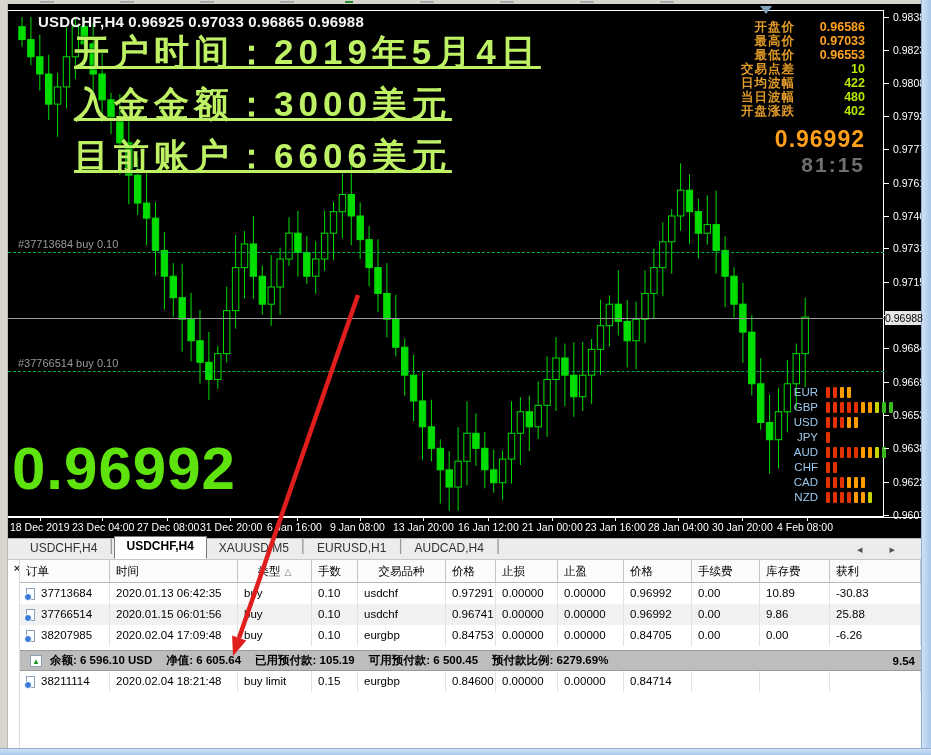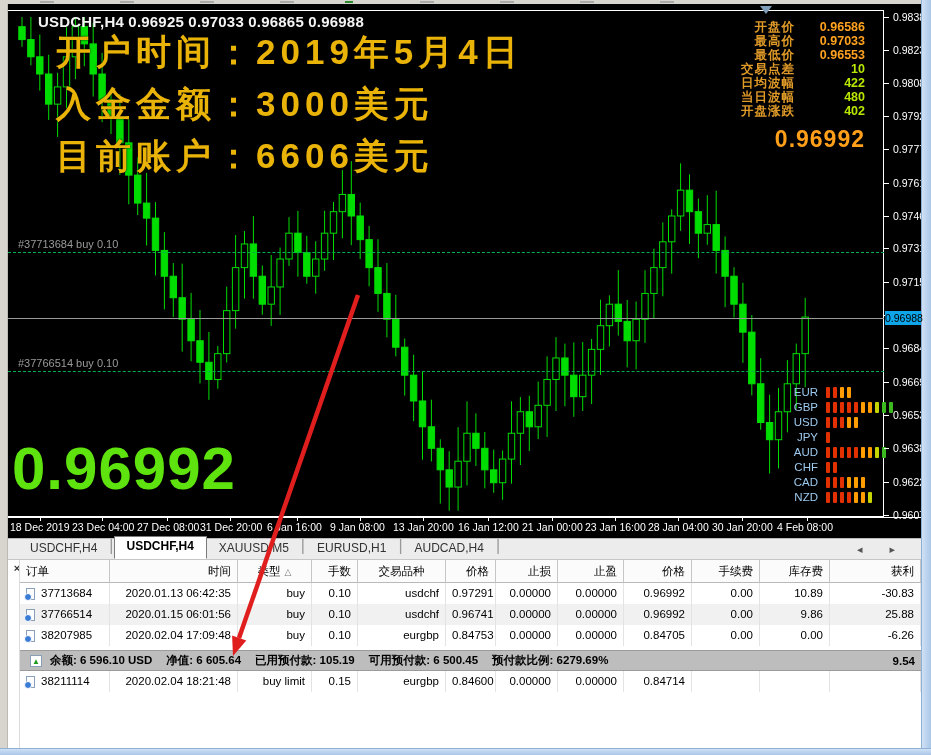--- a/index.html
+++ b/index.html
@@ -13,21 +13,21 @@
   .strip-bottom{position:absolute;left:0;bottom:0;width:931px;height:7px;background:linear-gradient(to bottom,#cfe1f5,#a9c6e8);border-top:1px solid #8fb0d6;}
   .mini-tick{position:absolute;top:1px;height:2px;background:#aaa;}
   
   #chart-panel{position:absolute;left:8px;top:4px;width:913px;height:534px;background:#000;}
   #candles{position:absolute;left:0;top:0;}
   .plot-frame{position:absolute;left:0;top:6px;width:876px;height:507px;
               border-top:1px solid #fff;border-right:1px solid #fff;border-bottom:1px solid #fff;pointer-events:none;}
   .xaxis-line{position:absolute;left:0;top:513px;width:913px;border-top:1px solid #fff;}
   .chart-title{position:absolute;left:30px;top:9px;color:#f4f4f4;font-size:15px;font-weight:bold;letter-spacing:.2px;}
   
-  .overlay{position:absolute;left:48px;top:22px;color:#eab308;font-weight:bold;font-size:35px;line-height:52px;letter-spacing:5px;white-space:nowrap;text-shadow:0 0 2px #000;}
+  .overlay{position:absolute;left:66px;top:22px;color:#bef264;font-weight:bold;font-size:35px;line-height:52px;letter-spacing:5px;white-space:nowrap;text-shadow:0 0 2px #000;text-decoration:underline;}
   
   .info{position:absolute;right:56px;top:16px;text-align:right;}
   .info-row{display:flex;justify-content:flex-end;font-size:12.5px;font-weight:bold;line-height:14px;}
   .info-row .lbl{color:#e09a28;margin-right:10px;letter-spacing:1px;}
   .info-row .val{min-width:60px;}
   .v-orange{color:#ffa21f;}
   .v-green{color:#b8e800;}
   .info-price{font-size:23px;font-weight:bold;color:#ff9f1a;margin-top:8px;letter-spacing:1px;}
   .info-timer{font-size:21px;font-weight:bold;color:#6f6f6f;letter-spacing:2px;}
   
@@ -38,40 +38,40 @@
   
   .big-price{position:absolute;left:4px;top:430px;font-size:60px;font-weight:bold;color:#5fe30e;letter-spacing:1px;}
   
   .legend{position:absolute;left:772px;top:379px;}
   .leg-row{display:flex;align-items:flex-end;height:15px;}
   .leg-code{width:38px;text-align:right;color:#9cc9ee;font-size:11.5px;margin-right:8px;}
   .leg-bar{width:4px;height:11px;margin-right:3px;border-radius:1px;}
   
   .p-tick{position:absolute;left:876px;width:5px;border-top:1px solid #fff;}
   .p-lab{position:absolute;left:885px;color:#fff;font-size:10.5px;white-space:nowrap;}
-  .price-tag{position:absolute;left:877px;width:36px;height:14px;background:#0ea5e9;color:#000;font-size:10.5px;line-height:14px;text-align:center;z-index:3;}
+  .price-tag{position:absolute;left:877px;width:36px;height:14px;background:#e5e5e5;color:#000;font-size:10.5px;line-height:14px;text-align:center;z-index:3;}
   
   .d-lab{position:absolute;top:517px;color:#fff;font-size:10.5px;white-space:nowrap;}
   .d-tick{position:absolute;top:513px;height:4px;border-left:1px solid #fff;}
   .bar-marker{position:absolute;left:752px;top:2px;width:0;height:0;border-left:6px solid transparent;border-right:6px solid transparent;border-top:8px solid #7f9db9;}
   
   #tabbar{position:absolute;left:8px;top:538px;width:913px;height:22px;background:#ececec;border-top:1px solid #bcbcbc;border-bottom:1px solid #c6c6c6;display:flex;align-items:flex-end;padding-left:10px;}
   .tab{font-size:12px;color:#333;padding:3px 12px 4px 12px;white-space:nowrap;cursor:default;}
   .tab.active{background:#fff;border:1px solid #7a7a7a;border-bottom:1px solid #fff;font-weight:bold;color:#000;padding:2px 12px 5px 12px;}
   .tab-div{color:#999;padding-bottom:4px;}
   .tab-arrows{position:absolute;right:14px;top:4px;color:#555;font-size:11px;letter-spacing:12px;}
   
   #terminal{position:absolute;left:8px;top:560px;width:913px;height:188px;background:#fff;}
   .term-close{position:absolute;left:3px;top:3px;width:12px;height:12px;font-size:11px;font-weight:bold;color:#333;line-height:11px;text-align:center;cursor:default;}
   .term-sep{position:absolute;left:11px;top:0;height:188px;border-left:1px solid #dcdcdc;}
   #table{position:absolute;left:12px;top:0;width:901px;}
   .trow{display:grid;grid-template-columns:90px 128px 74px 46px 88px 50px 62px 66px 68px 68px 70px 91px;}
   .cell{font-size:11.5px;line-height:21px;height:21px;padding:0 6px;white-space:nowrap;overflow:hidden;border-right:1px solid #e3e3e3;}
   .hrow .cell{height:23px;line-height:23px;background:#fbfbfb;border-right:1px solid #c6c6c6;border-bottom:1px solid #b9b9b9;color:#000;}
-  .al{text-align:left}.ar{text-align:right}.ac{text-align:center}
+  .al{text-align:left}.ar{text-align:left}.ac{text-align:center}
   .rodd{background:#f1f1f1;}
   .idcell{display:flex;align-items:center;}
   .doc-icon{display:inline-block;width:9px;height:12px;border:1px solid #8aa0b8;background:#fff;margin-right:6px;position:relative;flex:none;}
   .doc-icon::after{content:"";position:absolute;left:-3px;bottom:-2px;width:6px;height:6px;border-radius:50%;background:#3a7bd5;border:1px solid #fff;}
   .bal-row{position:relative;height:21px;background:#bdbdbd;border-top:1px solid #9b9b9b;border-bottom:1px solid #9b9b9b;display:flex;align-items:center;font-weight:bold;font-size:11.5px;}
   .bal-icon{display:inline-block;width:12px;height:12px;border:1px solid #8aa0b8;background:#fff;color:#1d9a1d;font-size:8px;line-height:11px;text-align:center;margin:0 8px 0 10px;flex:none;}
   .bal-part{margin-right:14px;white-space:nowrap;text-align:center;}
   .bal-profit{position:absolute;right:6px;font-weight:bold;}
   .sort-mark{color:#777;font-size:9px;margin-left:4px;}
   
@@ -306,20 +306,21 @@
         </div>
         <div class="info-row">
           <span class="lbl">当日波幅</span>
           <span class="val v-green">480</span>
         </div>
         <div class="info-row">
           <span class="lbl">开盘涨跌</span>
           <span class="val v-green">402</span>
         </div>
         <div class="info-price">0.96992</div>
+        <div class="info-timer">81:15</div>
       </div>
     <div id="orderdeco">
         <div class="hline buyline" style="top: 248px;"></div>
         <div class="order-label" style="left: 10px; top: 234px;">#37713684 buy 0.10</div>
         <div class="hline buyline" style="top: 367px;"></div>
         <div class="order-label" style="left: 10px; top: 353px;">#37766514 buy 0.10</div>
         <div class="hline curline" style="top: 314px;"></div>
       </div>
     <div class="big-price">0.96992</div>
     <div class="legend" id="legend">

